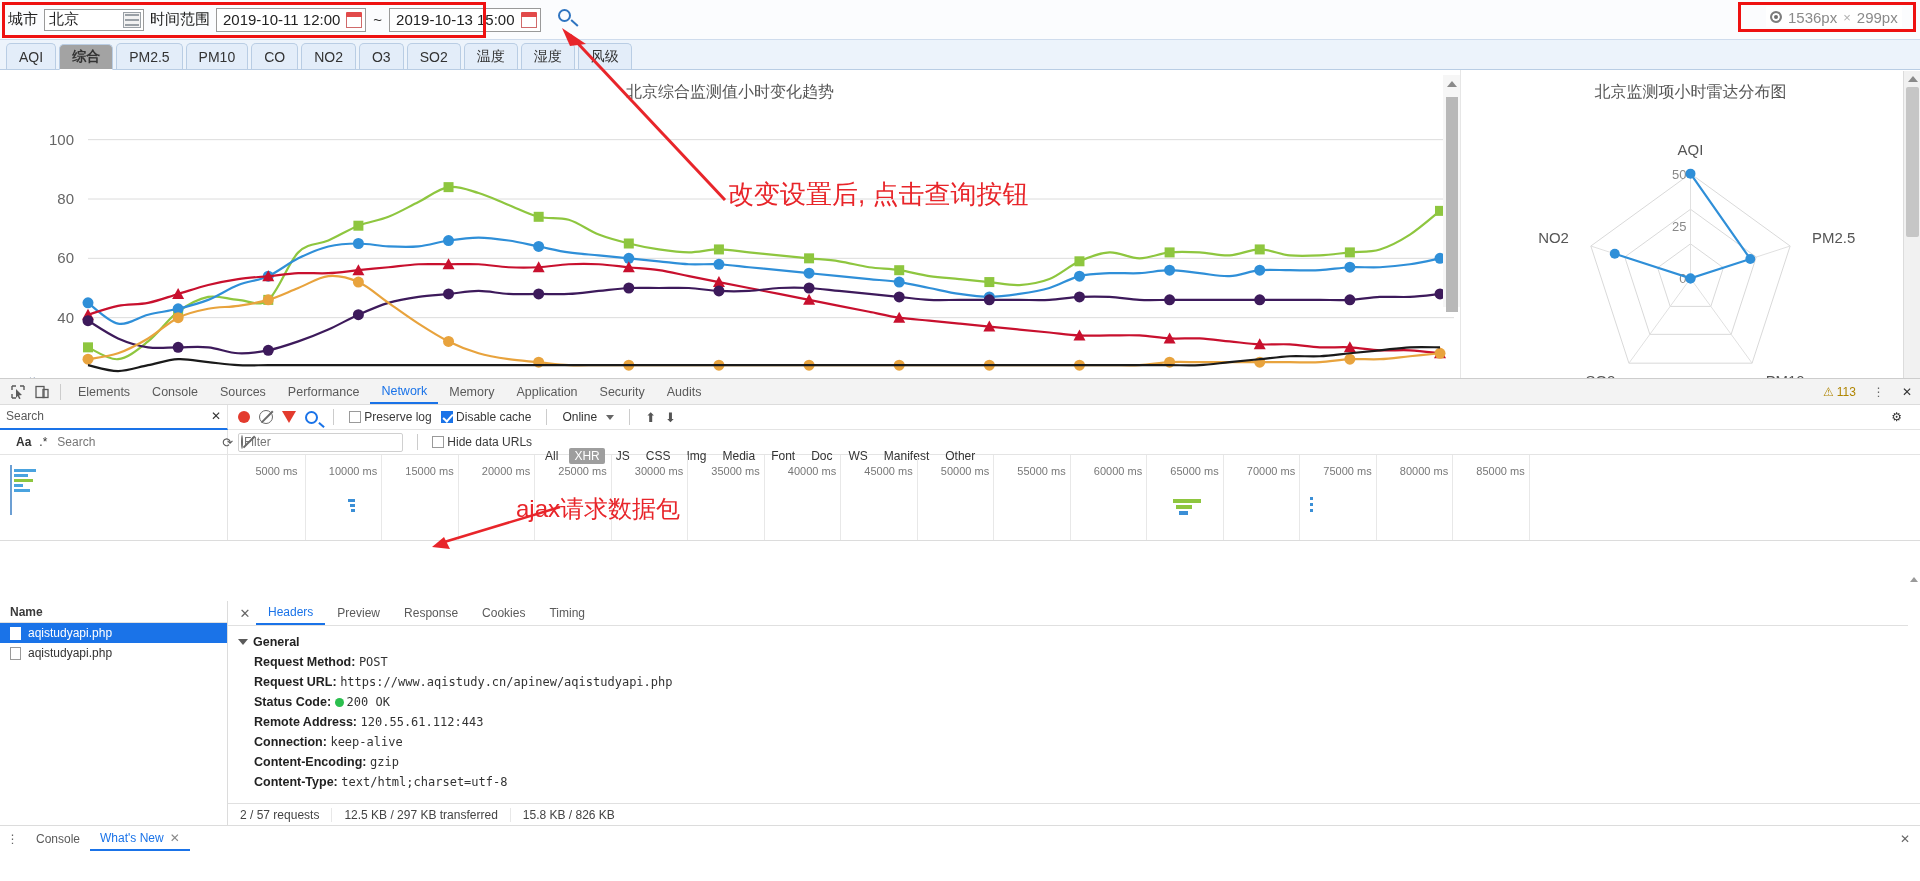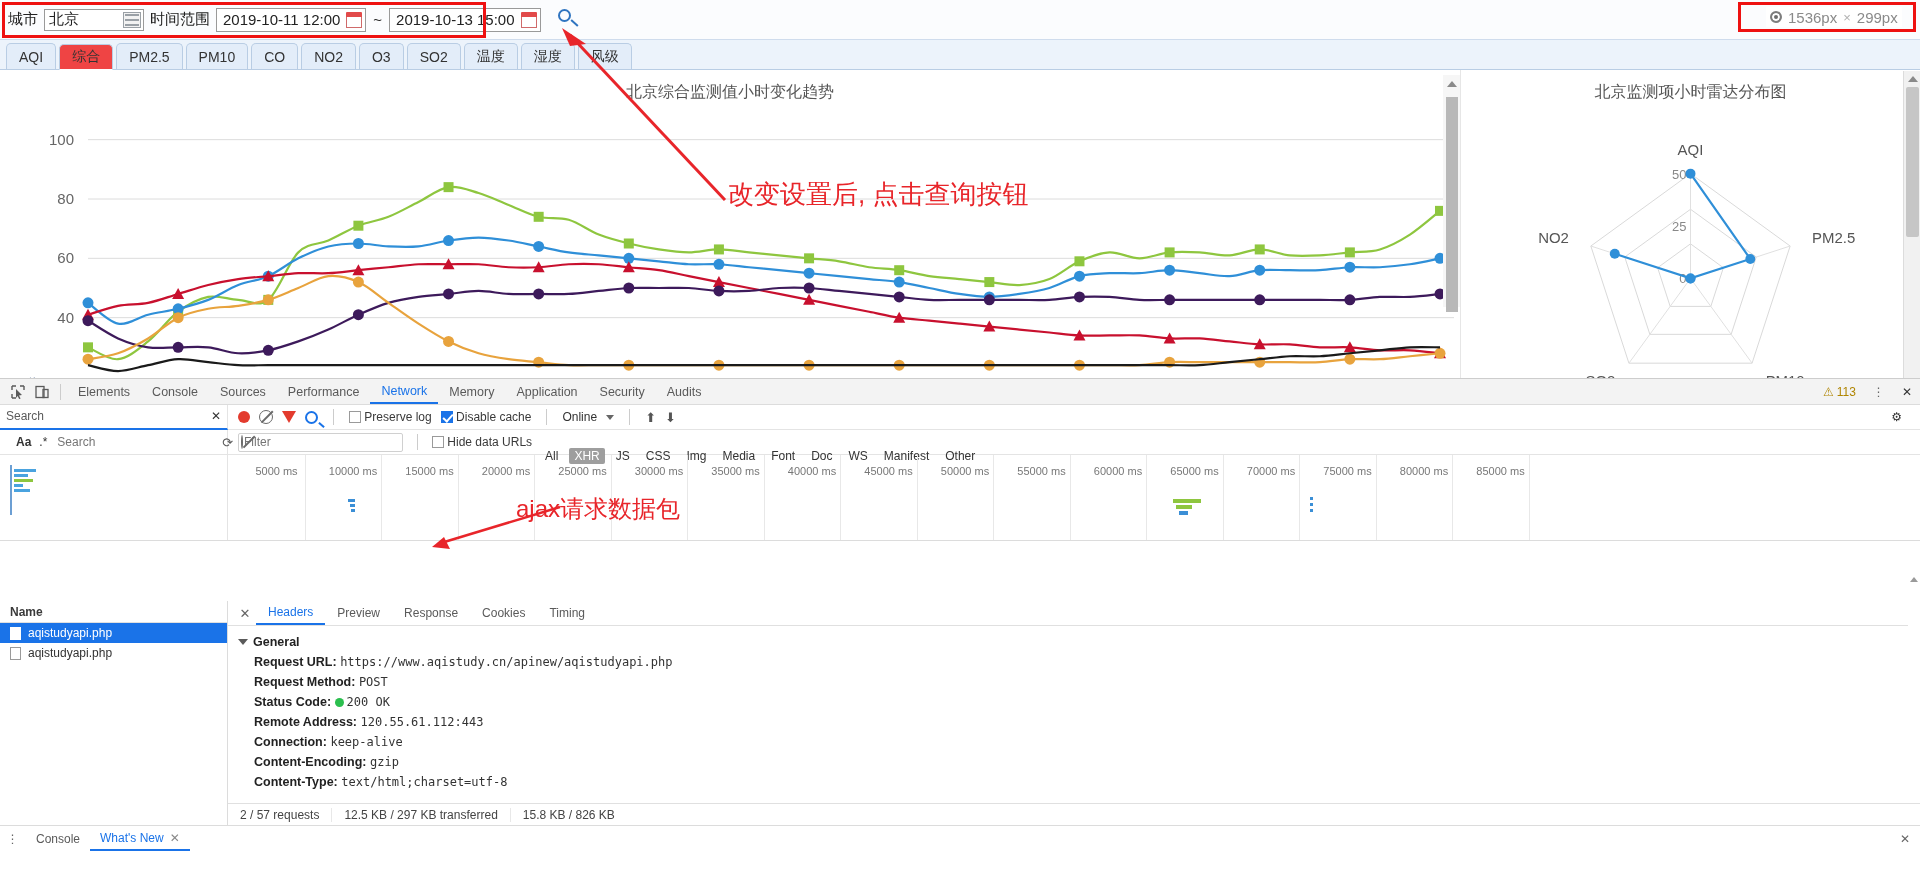--- a/index.html
+++ b/index.html
@@ -63,21 +63,21 @@
   
   .tabs {
     height:30px; background:#ecf3fb; border-bottom:1px solid #b9cde4;
     display:flex; align-items:flex-end; padding-left:6px; gap:3px;
   }
   .tab {
     height:26px; min-width:38px; padding:0 12px; border:1px solid #b9cde4; border-bottom:none;
     border-radius:5px 5px 0 0; background:#e3edf9; color:#333; font-size:14px;
     display:flex; align-items:center; justify-content:center; cursor:pointer;
   }
-  .tab.active { background:#ef4444; font-weight:normal; border-bottom:1px solid #fff; margin-bottom:-1px; }
+  .tab.active { background:#a3a3a3; font-weight:bold; border-bottom:1px solid #fff; margin-bottom:-1px; }
 
   
   .charts { position:relative; height:307px; display:flex; }
   .chart-left { position:relative; width:1460px; height:307px; }
   .chart-right { position:relative; flex:1; height:334px; border-left:1px solid #e6e6e6; }
   .chart-title { text-align:center; font-size:16px; color:#555; padding-top:12px; }
   .axis-label-y {
     position:absolute; left:24px; top:300px; font-size:12px; color:#3c5a86;
     writing-mode:vertical-rl; text-orientation:upright; letter-spacing:-1px;
   }
@@ -604,22 +604,22 @@
             <div class="det-tab">Cookies</div>
             <div class="det-tab">Timing</div>
           </span>
       </div>
       <div class="det-scroll">
         <div class="sect-title">
           <span class="tri"></span>
           <span>General</span>
         </div>
         <div id="generalKV">
+            <div class="kv"><b>Request Method:</b> <span>POST</span></div>
             <div class="kv"><b>Request URL:</b> <span>https://www.aqistudy.cn/apinew/aqistudyapi.php</span></div>
-            <div class="kv"><b>Request Method:</b> <span>POST</span></div>
             <div class="kv"><b>Status Code:</b> <span class="status-dot"></span><span>200 OK</span></div>
             <div class="kv"><b>Remote Address:</b> <span>120.55.61.112:443</span></div>
           </div>
         <div id="respKV">
             <div class="kv"><b>Connection:</b> <span>keep-alive</span></div>
             <div class="kv"><b>Content-Encoding:</b> <span>gzip</span></div>
             <div class="kv"><b>Content-Type:</b> <span>text/html;charset=utf-8</span></div>
           </div>
       </div>
     </div>

